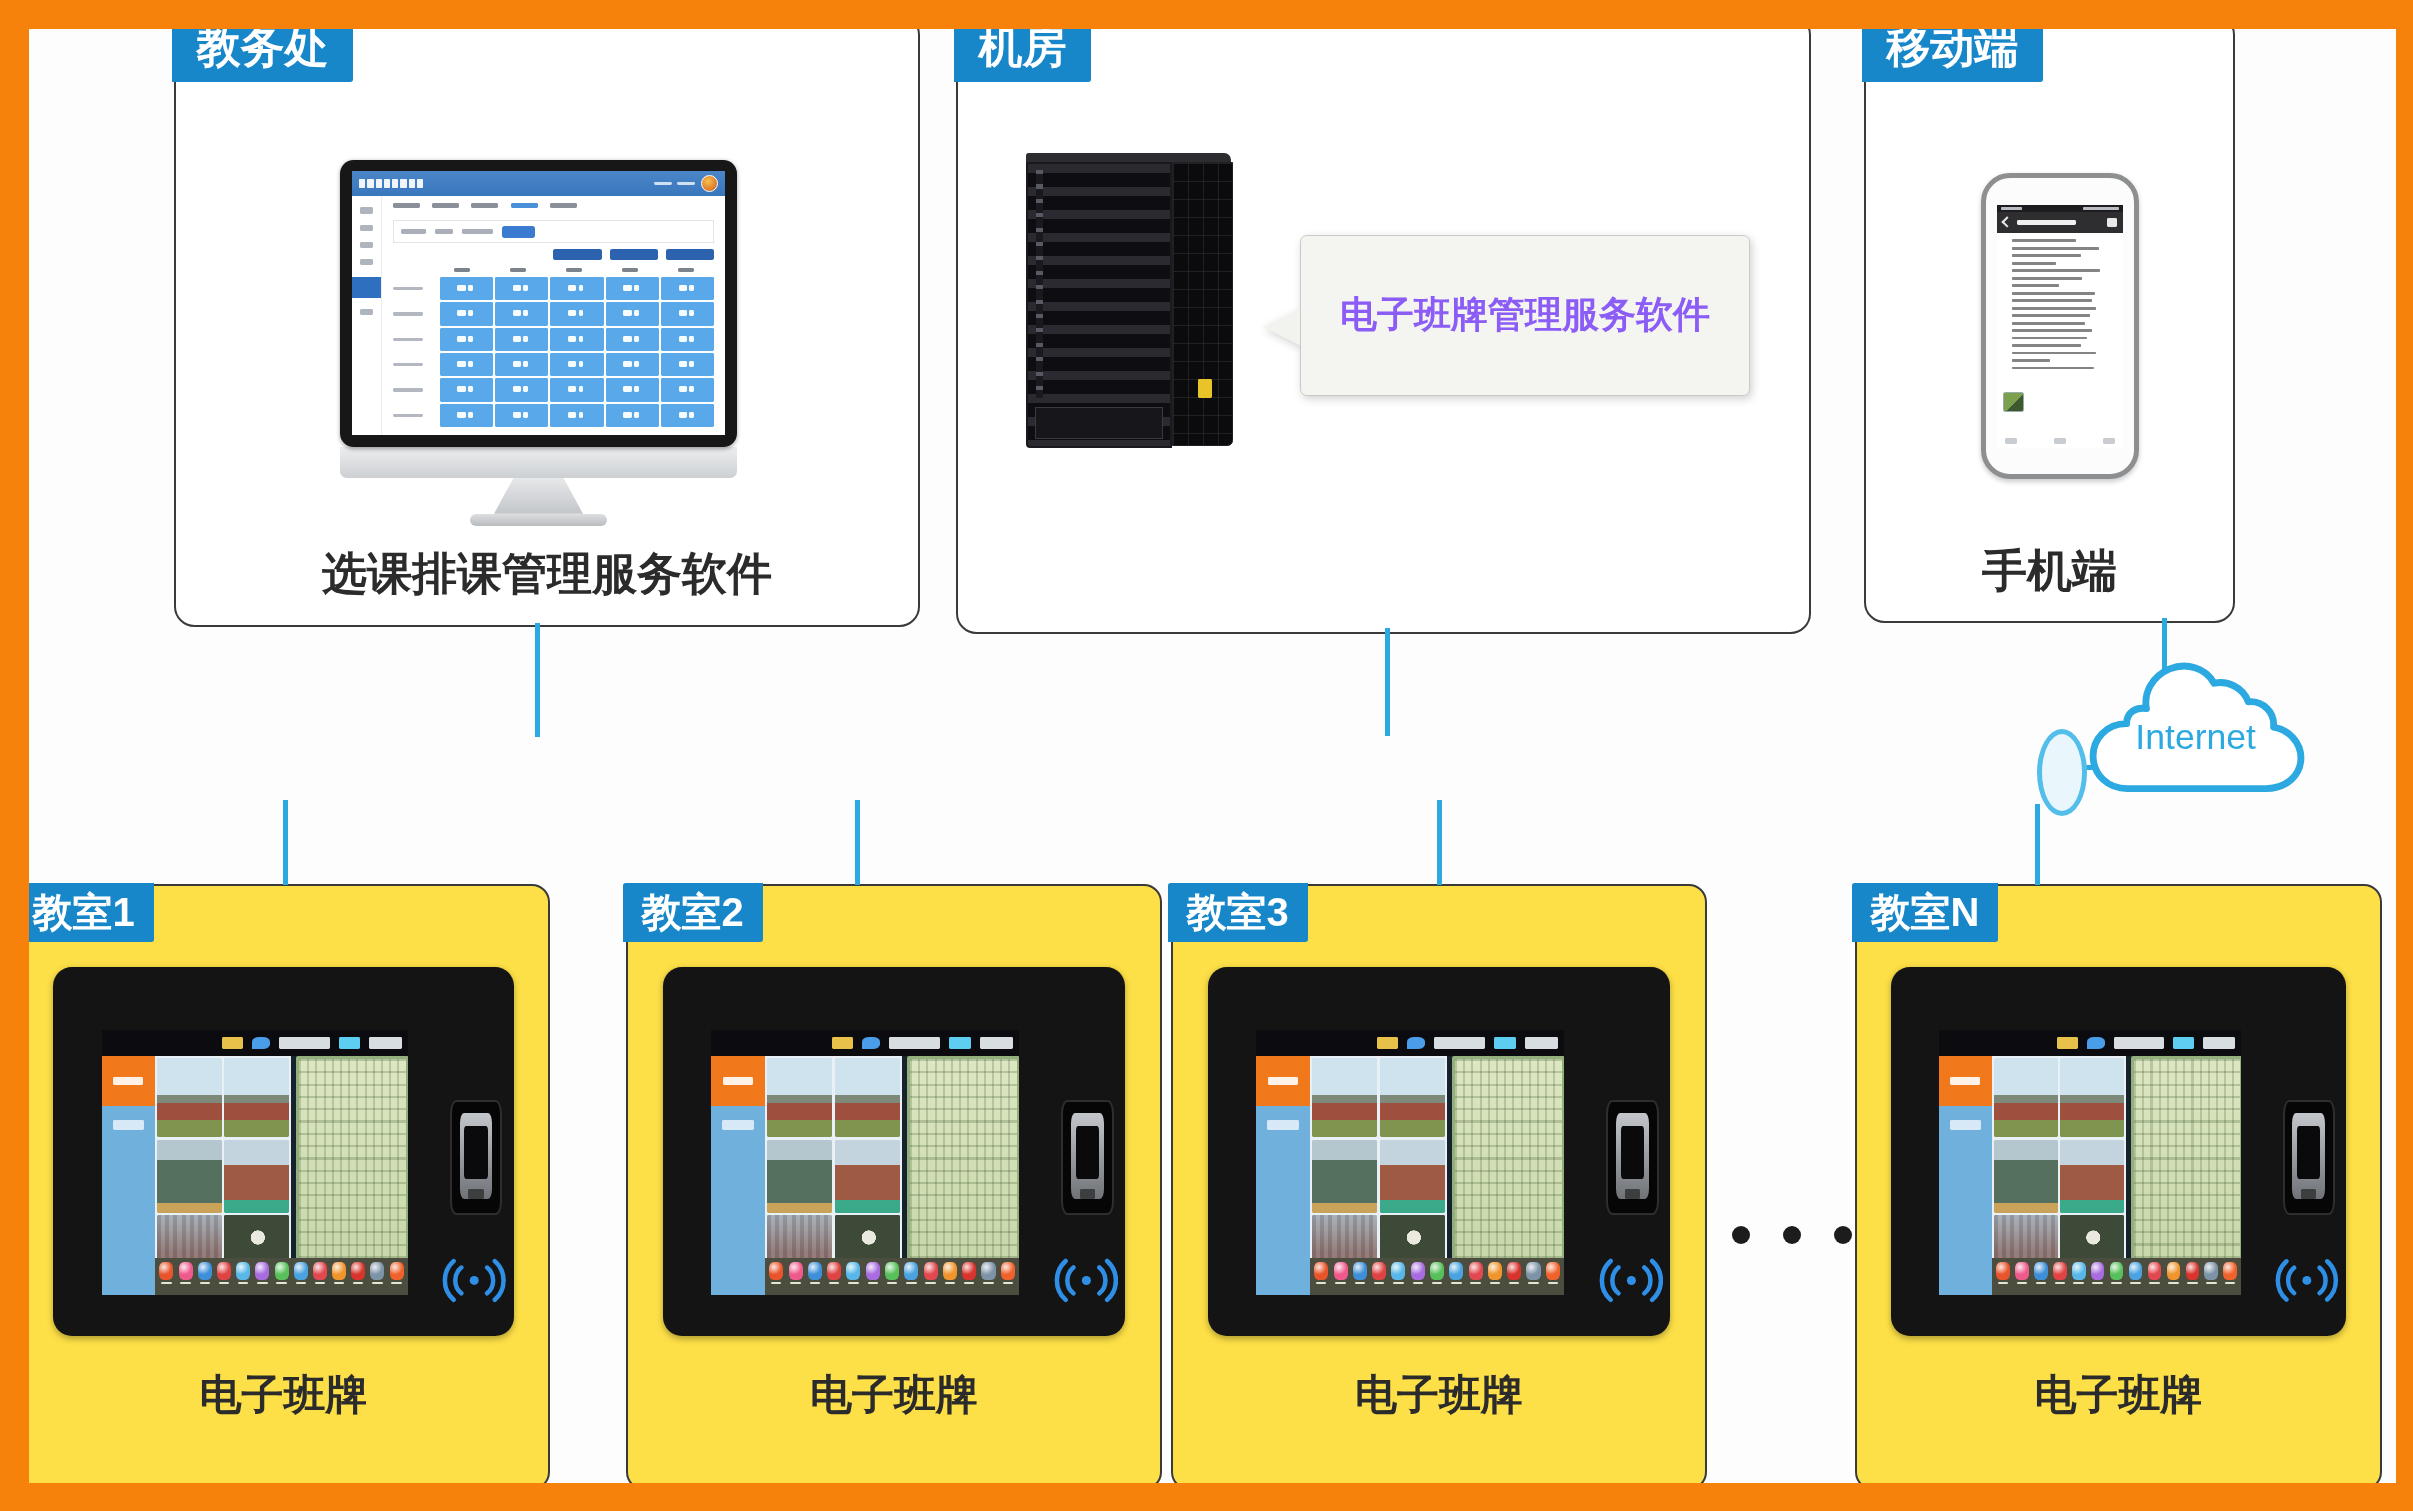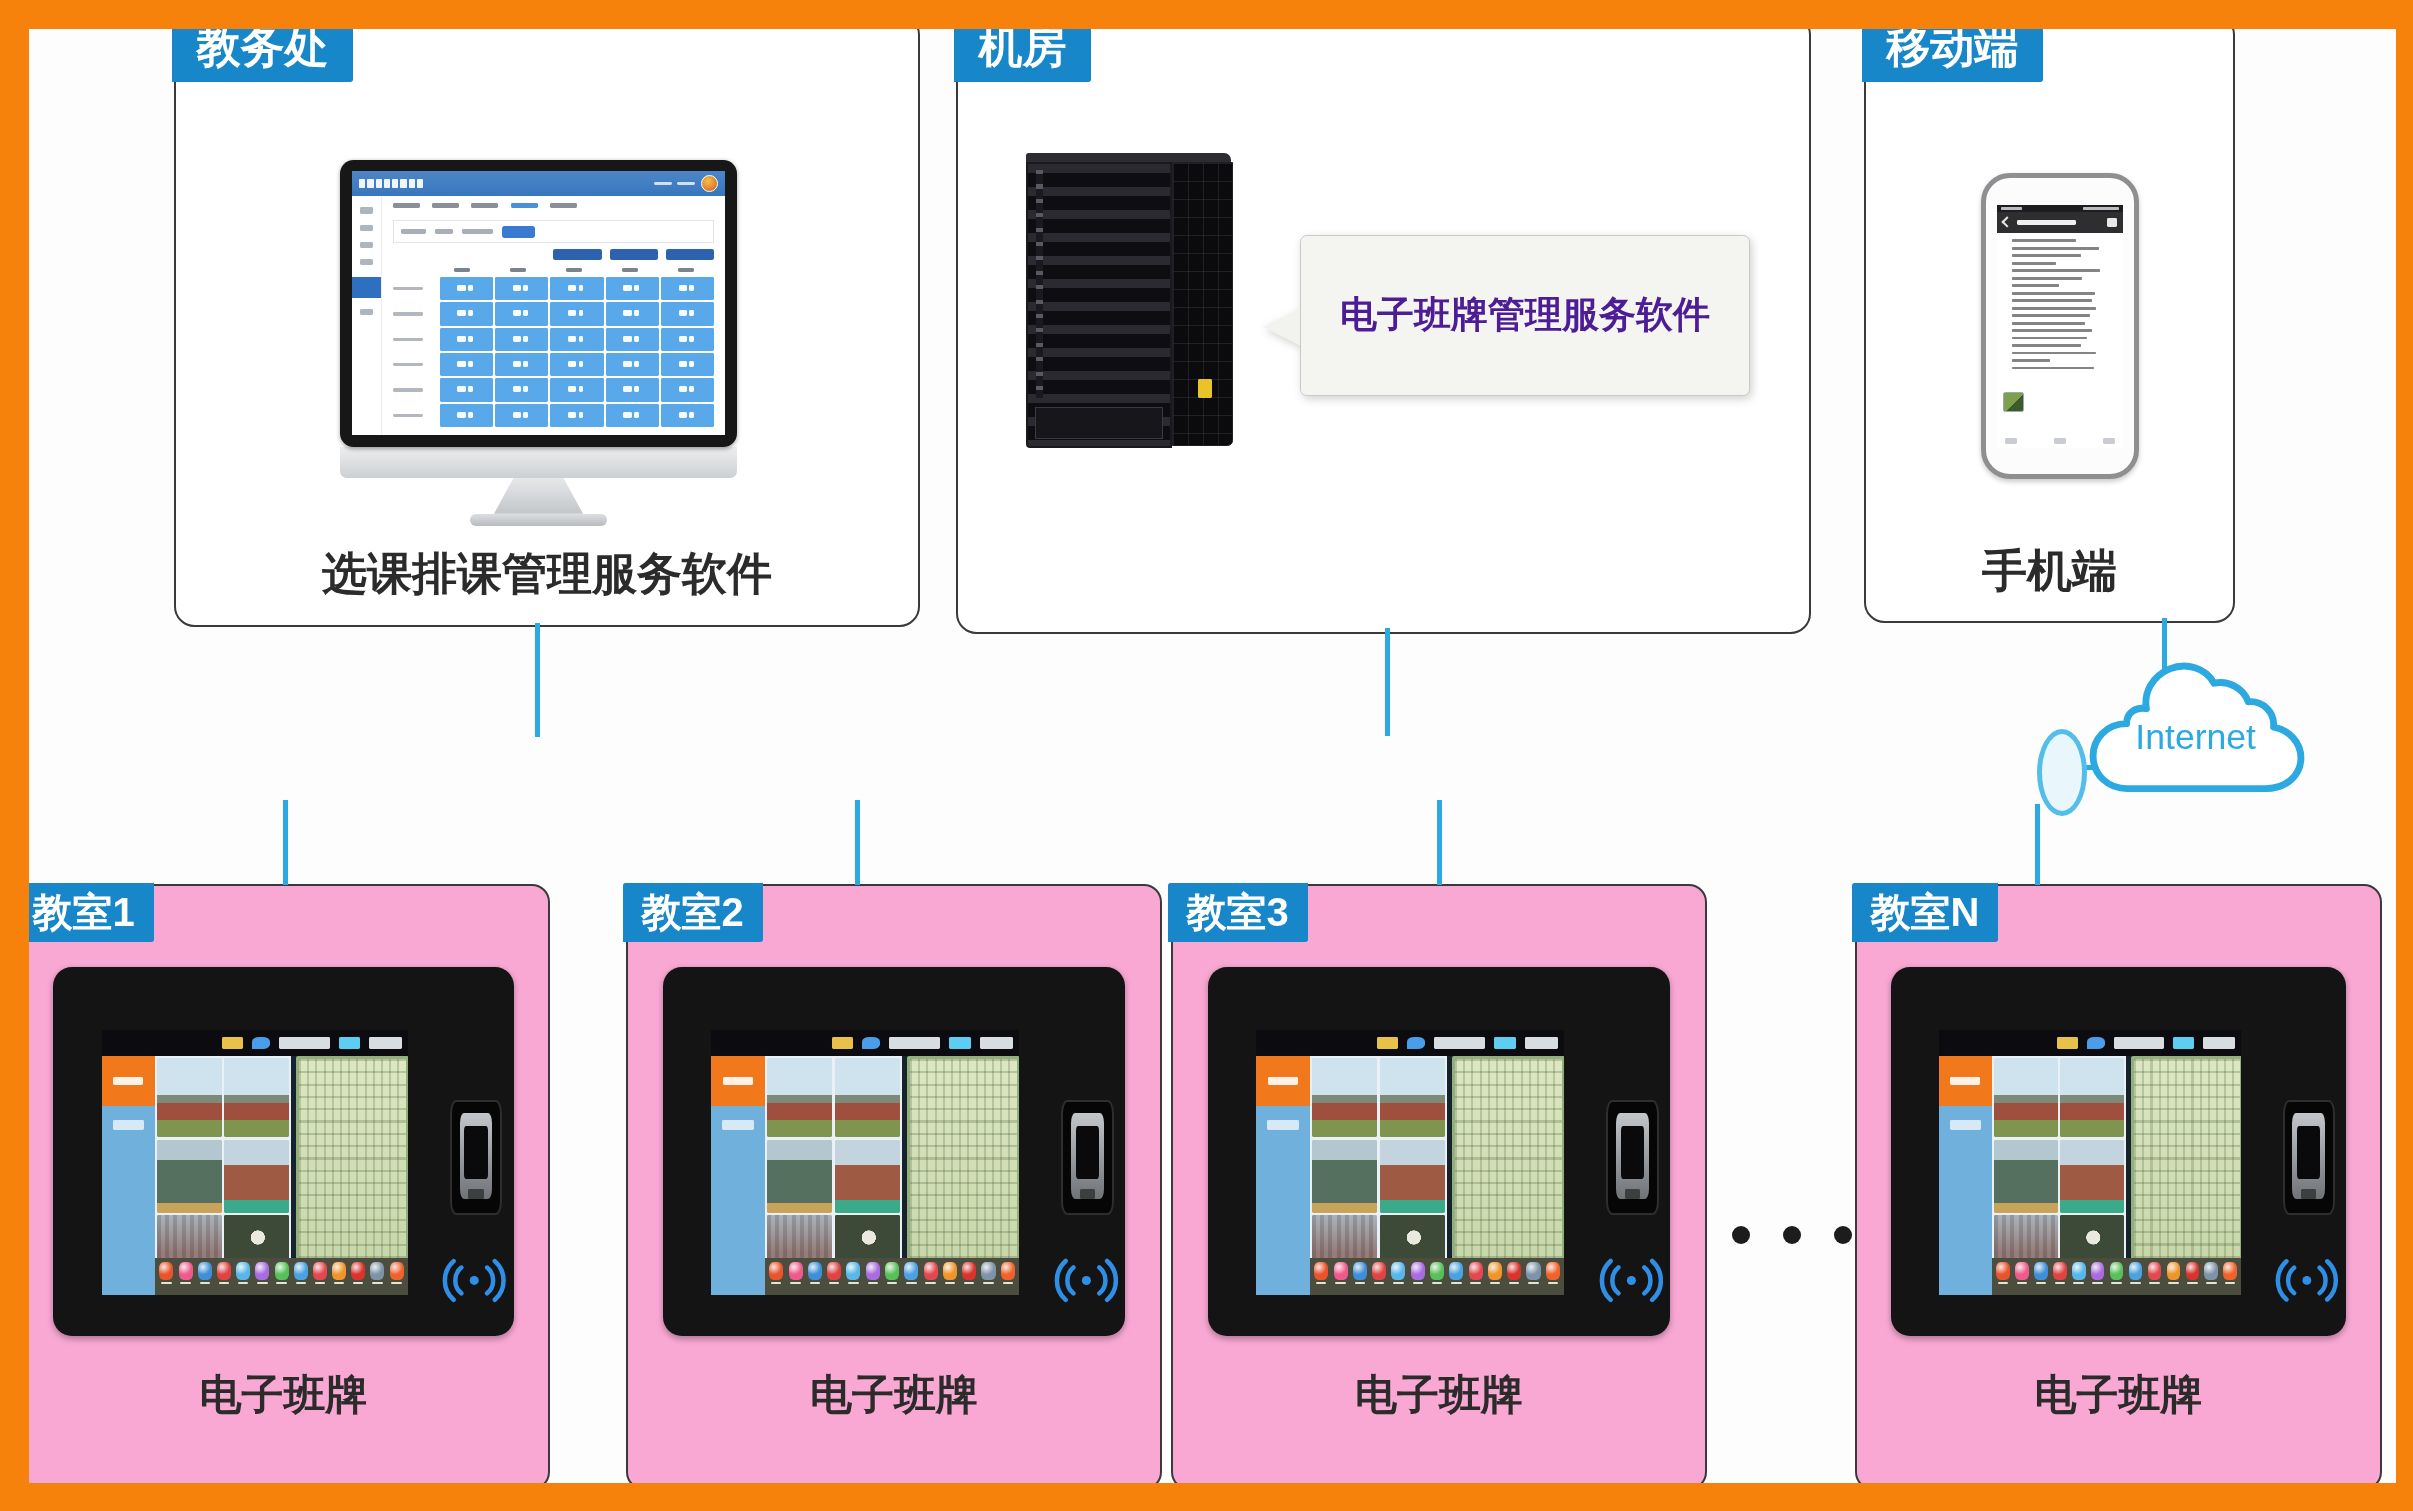--- a/index.html
+++ b/index.html
@@ -82,21 +82,21 @@
       border:1.4px solid #1f1f24;border-radius:0 0 5.5px 0;
       background-image:repeating-linear-gradient(180deg,rgba(70,70,80,.35) 0 1.4px,transparent 1.4px 18px),
                        repeating-linear-gradient(90deg,rgba(70,70,80,.35) 0 1.4px,transparent 1.4px 15px);}
   .srv-chip{position:absolute;left:172px;top:226px;width:13.7px;height:19px;background:#e8c428;border-radius:1.4px;}
 
   
   .callout{position:absolute;left:342px;top:219px;width:450px;height:161px;z-index:4;
            filter:drop-shadow(2.7px 3.4px 4.1px rgba(0,0,0,.18));}
   .co-bubble{position:absolute;inset:0;background:#f4f4f1;border:1.4px solid #c9c9c5;border-radius:6.8px;
              display:flex;flex-direction:column;justify-content:center;gap:18px;text-align:center;
-             color:#4c1d95;font-size:37px;font-weight:bold;}
+             color:#8b5cf6;font-size:37px;font-weight:bold;}
   .co-arrow{position:absolute;left:-37px;top:73px;width:0;height:0;
             border-top:19px solid transparent;border-bottom:19px solid transparent;
             border-right:38px solid #f2f2ef;}
 
   
   .phone{position:absolute;left:115px;top:157px;width:148px;height:296px;background:#fcfcfc;
          border:5.5px solid #8d8f91;border-radius:29px;box-shadow:0 2.1px 5.5px rgba(0,0,0,.2);}
   .ph-screen{position:absolute;left:11px;top:27px;right:11px;bottom:26px;background:#fff;overflow:hidden;}
   .ph-status{height:7.5px;background:#1d1d1f;display:flex;align-items:center;justify-content:space-between;padding:0 4.1px;}
   .ph-status i{width:20.5px;height:2.7px;background:#b9bcc2;border-radius:0.7px;}
@@ -105,21 +105,21 @@
   .ph-nav .tt{width:59px;height:4.8px;background:#f0f0f0;border-radius:1.4px;}
   .ph-nav .sq{margin-left:auto;width:10.3px;height:9px;background:#e8e8e8;border-radius:1.4px;}
   .ph-lines{padding:6.8px 0 0 15px;}
   .ph-lines i{display:block;height:2.7px;background:#6e6e70;border-radius:0.7px;margin-bottom:4.8px;opacity:.85;}
   .ph-thumb{position:absolute;left:5.5px;bottom:36px;width:19px;height:18px;border-radius:2.1px;
             background:linear-gradient(135deg,#7ca04e 0 55%,#3c5a2e 55%);border:0.7px solid #9aa;}
   .ph-foot{position:absolute;left:0;right:0;bottom:4.1px;display:flex;justify-content:space-between;padding:0 8.2px;}
   .ph-foot i{width:12.3px;height:5.5px;background:#c9ccd0;border-radius:1.4px;}
 
   
-  .cbox{position:absolute;top:884px;height:602px;background:#f9a8d4;border:2.1px solid #3a3a3a;border-radius:18px;}
+  .cbox{position:absolute;top:884px;height:602px;background:#fde047;border:2.1px solid #3a3a3a;border-radius:18px;}
   .tablet{position:absolute;left:6.5%;top:81px;width:87%;height:369px;background:#141414;
           border-radius:19px;box-shadow:0 2.7px 6.8px rgba(0,0,0,.30);}
   .tablet::before{content:"";position:absolute;left:4%;right:4%;top:-4.8px;height:8.2px;
           background:linear-gradient(#ffffff,#c7c7c7);border-radius:5.5px;z-index:-1;}
   .tab-screen{position:absolute;left:10.5%;top:17%;width:66.5%;height:72%;background:#16222c;overflow:hidden;}
   .ts-status{position:absolute;left:0;top:0;right:0;height:10%;background:#0c0c10;
              display:flex;align-items:center;justify-content:flex-end;gap:3%;padding-right:2%;}
   .ts-status i{height:44%;border-radius:1.4px;}
   .ts-status .y{width:7%;background:#e8c14a;}
   .ts-status .b{width:6%;background:#4a9de8;border-radius:40% 40% 40% 5%;}

